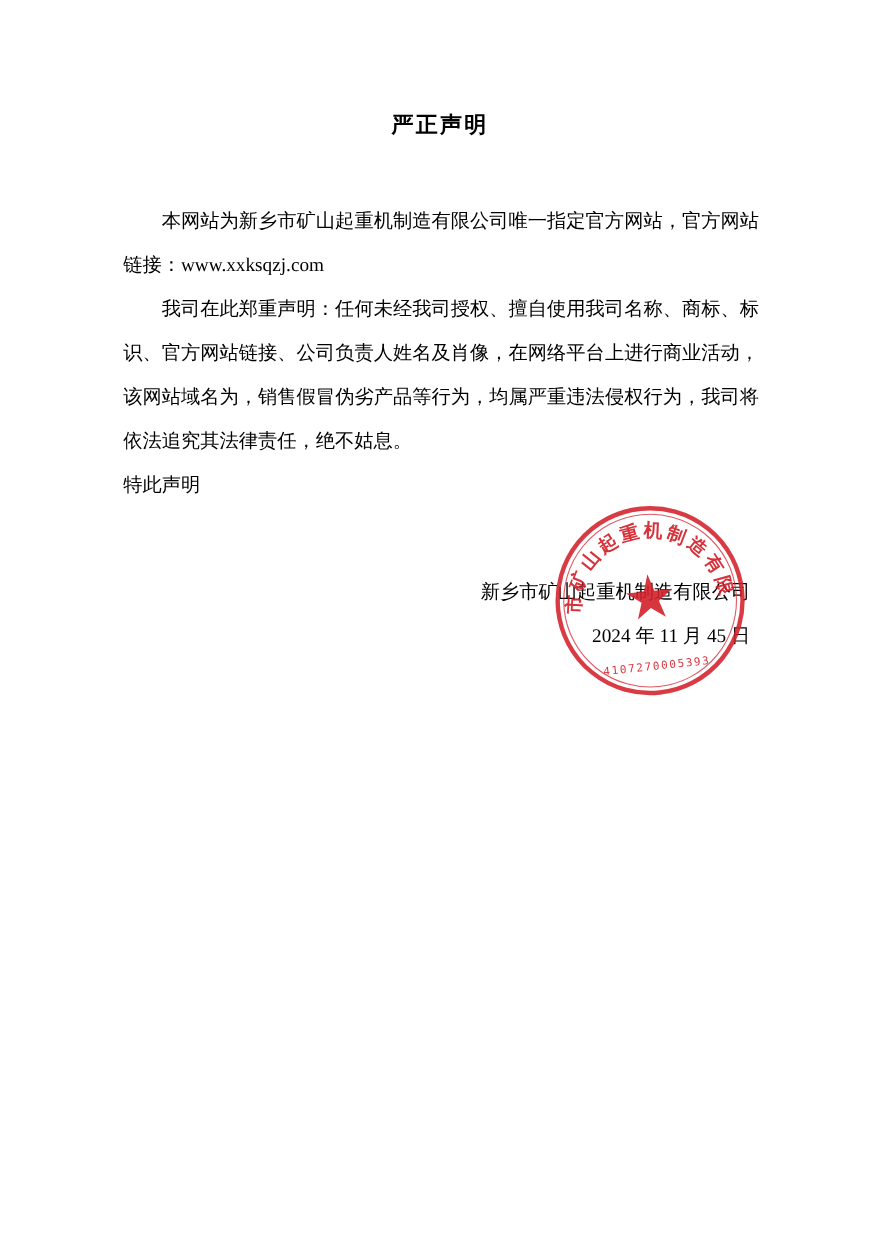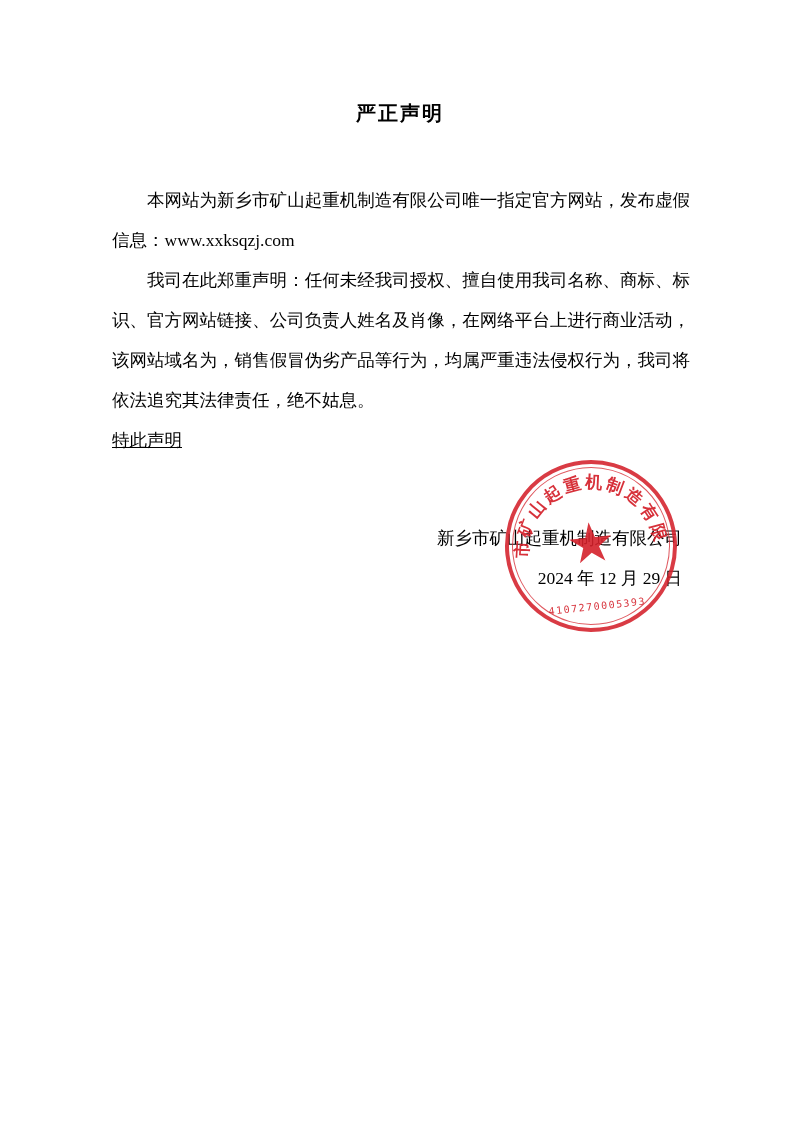--- a/index.html
+++ b/index.html
@@ -45,21 +45,20 @@
     text-justify: inter-ideograph;
   }
 
   .para {
     margin: 0 0 0 0;
     text-indent: 2em;
   }
 
   .para.no-indent {
     text-indent: 0;
-    text-decoration: underline;
   }
 
   .sign-block {
     position: absolute;
     top: 518px;
     left: 112px;
     width: 578px;
     font-size: 17.5px;
     line-height: 40px;
     text-align: right;
@@ -142,28 +141,28 @@
   }
 </style>
 </head>
 <body>
 
 <div class="page">
 
   <div class="doc-title">严正声明</div>
 
   <div class="body-text">
-    <p class="para">本网站为新乡市矿山起重机制造有限公司唯一指定官方网站，发布虚假信息：www.xxksqzj.com</p>
+    <p class="para">本网站为新乡市矿山起重机制造有限公司唯一指定官方网站，官方网站链接：www.xxksqzj.com</p>
     <p class="para">我司在此郑重声明：任何未经我司授权、擅自使用我司名称、商标、标识、官方网站链接、公司负责人姓名及肖像，在网络平台上进行商业活动，该网站域名为，销售假冒伪劣产品等行为，均属严重违法侵权行为，我司将依法追究其法律责任，绝不姑息。</p>
     <p class="para no-indent">特此声明</p>
   </div>
 
   <div class="sign-block">
     <div class="sign-line">新乡市矿山起重机制造有限公司</div>
-    <div class="sign-line">2024 年 12 月 29 日</div>
+    <div class="sign-line">2024 年 11 月 45 日</div>
   </div>
 
   <div class="seal">
     <div class="seal-inner">
       <div class="seal-ring"></div>
       <div class="seal-ring-inner"></div>
       <svg class="seal-arc" viewBox="0 0 172 172">
         <defs>
           <path id="arcpath" d="M 22,92 A 64,64 0 1 1 150,92"></path>
         </defs>

